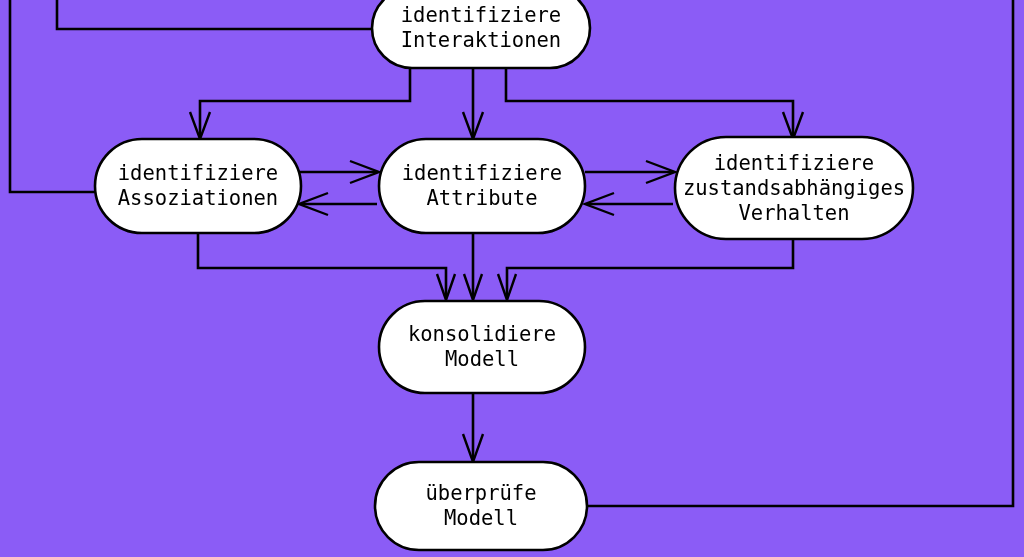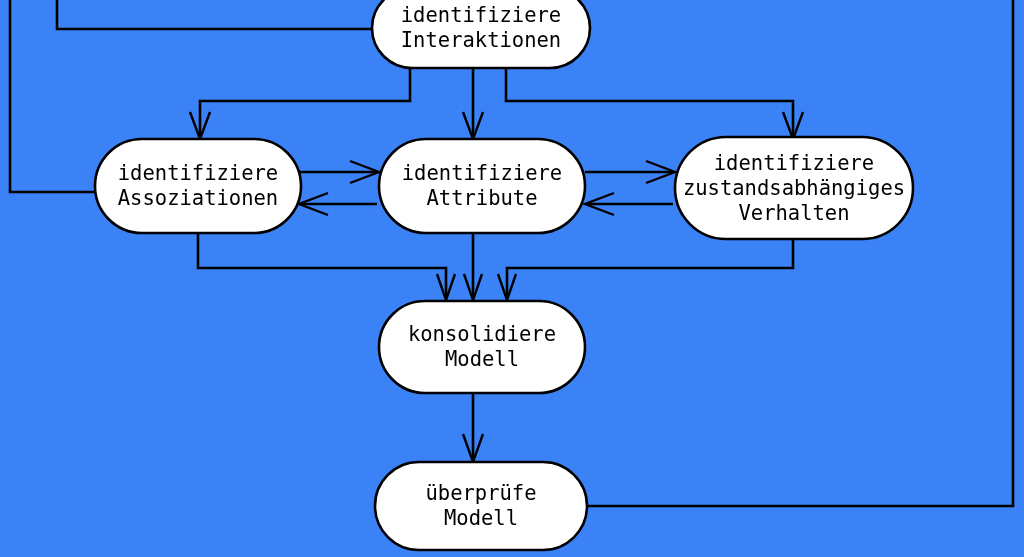--- a/index.html
+++ b/index.html
@@ -4,21 +4,21 @@
 <style>
   html, body {
     margin: 0;
     padding: 0;
     background: #ffffff;
   }
   #canvas {
     position: relative;
     width: 1024px;
     height: 557px;
-    background: #3b82f6;
+    background: #8b5cf6;
     overflow: hidden;
     font-family: "DejaVu Sans Mono", monospace;
   }
   svg#diagram {
     position: absolute;
     left: 0;
     top: 0;
     width: 1024px;
     height: 557px;
   }

